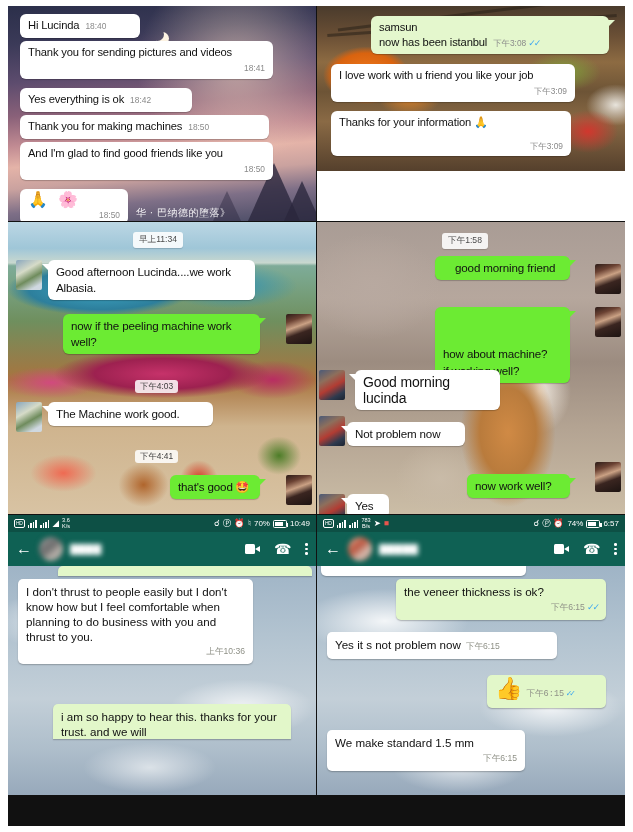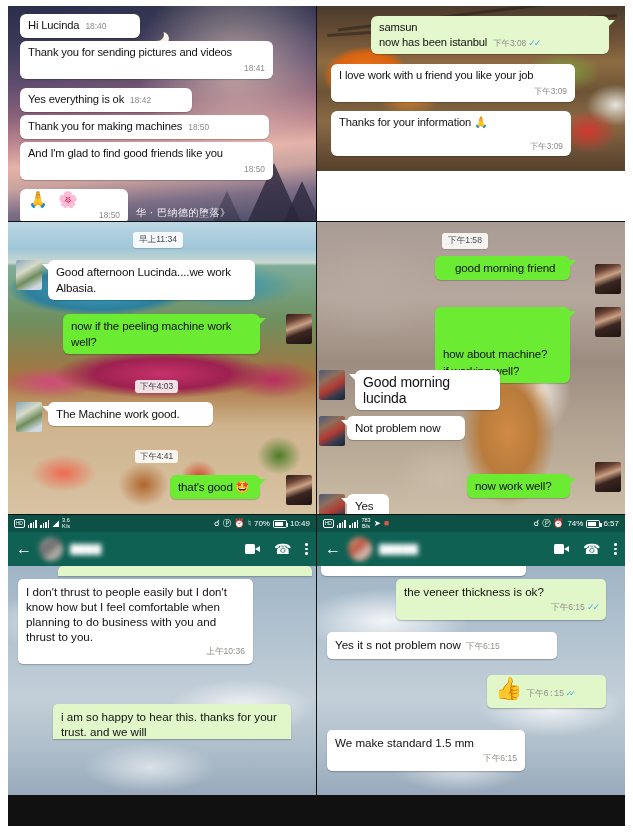--- a/index.html
+++ b/index.html
@@ -380,21 +380,21 @@
 if working well?</span>
         </div>
 
         <div class="avatar av-man" style="left:2px; top:148px;"></div>
         <div class="bubble in" style="left:30px; top:148px; width:145px; line-height:16px; font-size:14px;margin-left:8px;">
           <span class="tail-l"></span>
           <span class="txt">Good morning lucinda</span>
         </div>
 
         <div class="avatar av-man" style="left:2px; top:194px;"></div>
-        <div class="bubble in" style="left:30px; top:194px; width:118px; line-height:16px; font-size:11.6px;">
+        <div class="bubble in" style="left:30px; top:200px; width:118px; line-height:16px; font-size:11.6px;">
           <span class="tail-l"></span>
           <span class="txt">Not problem now</span>
         </div>
 
         <div class="avatar av-woman" style="right:4px; top:240px;"></div>
         <div class="bubble out" style="left:150px; top:252px; width:103px; line-height:16px; font-size:11.6px;">
           <span class="tail-r"></span>
           <span class="txt">now work well?</span>
         </div>
 

